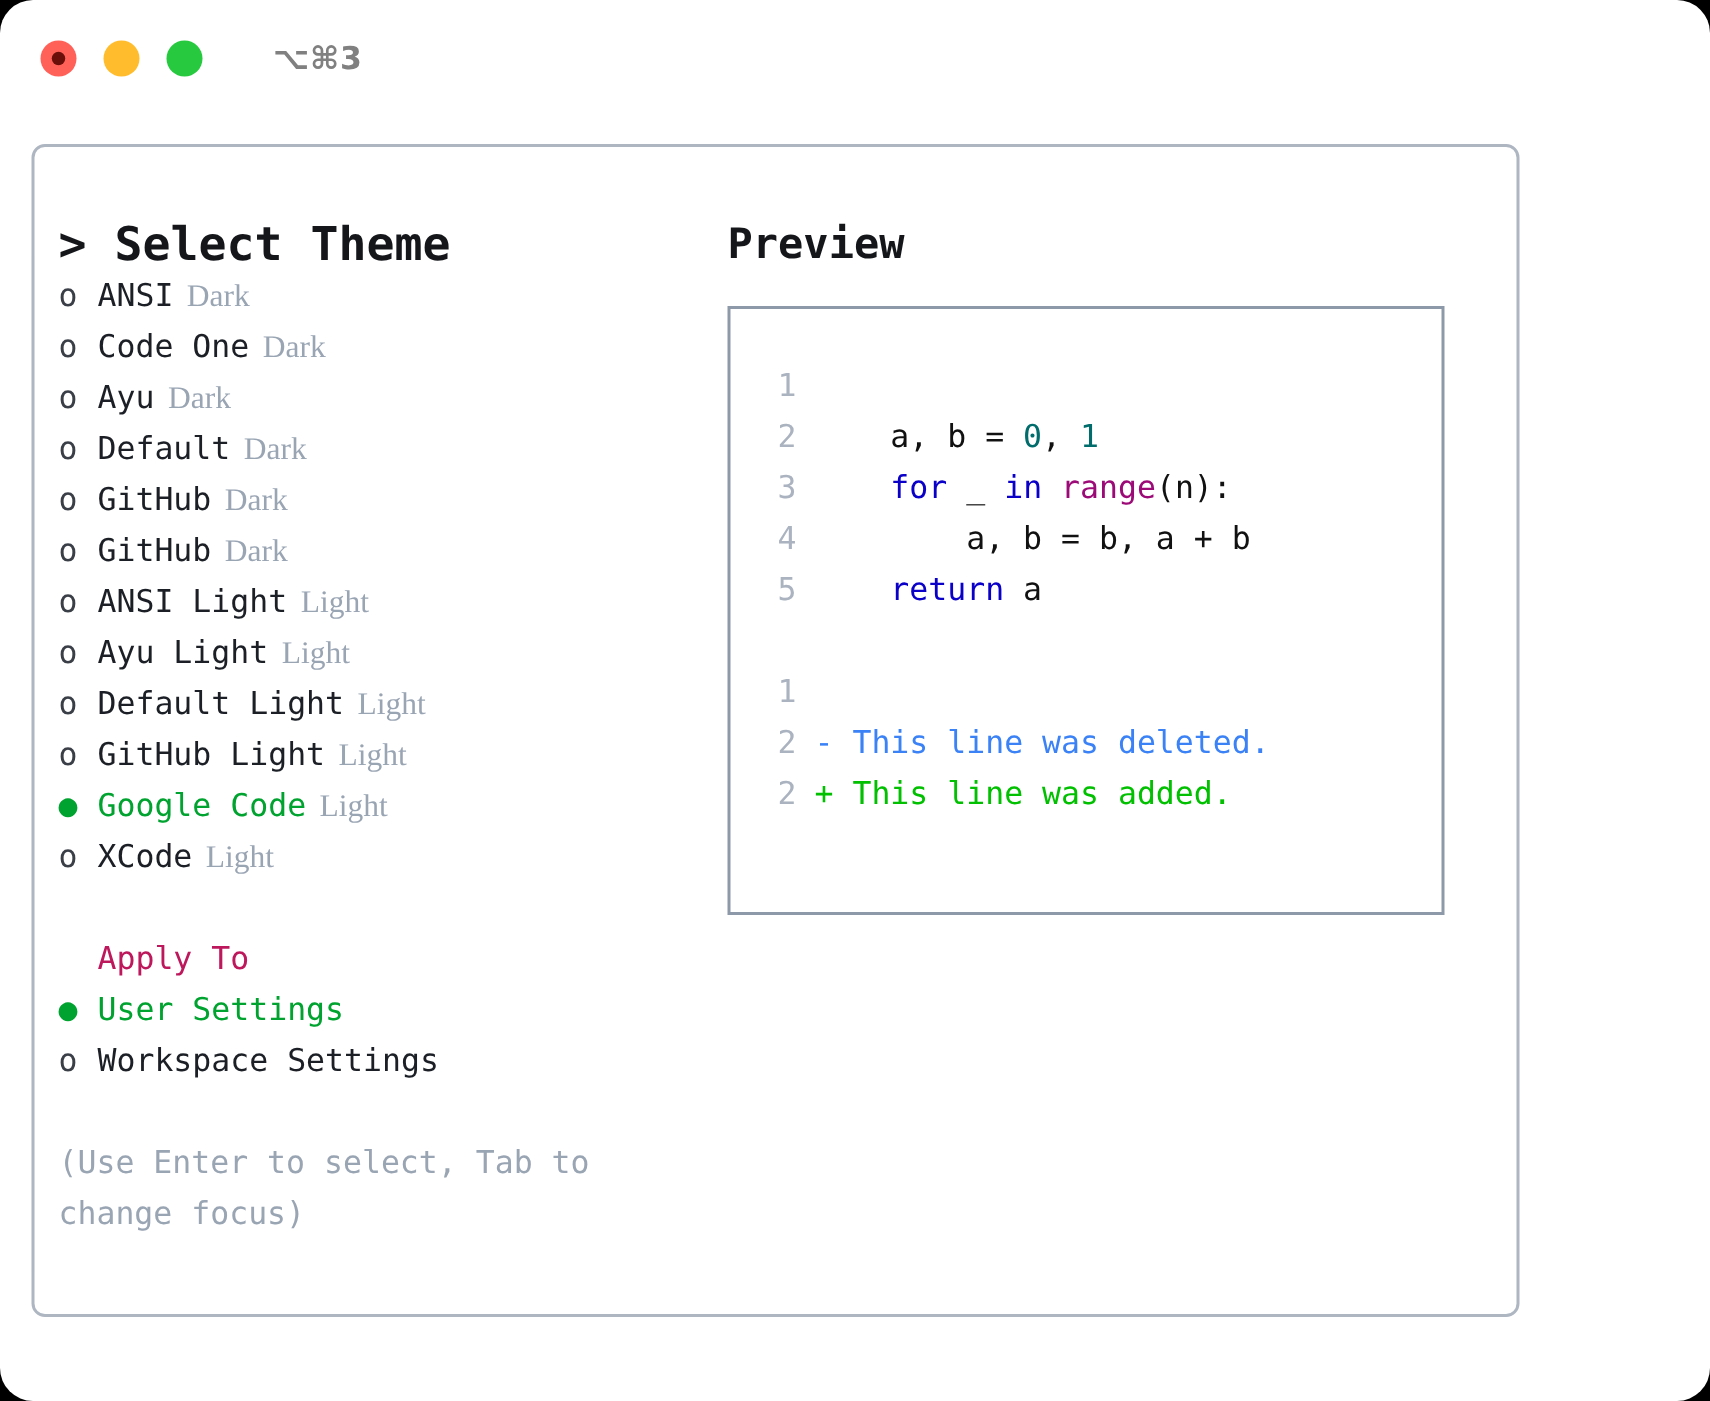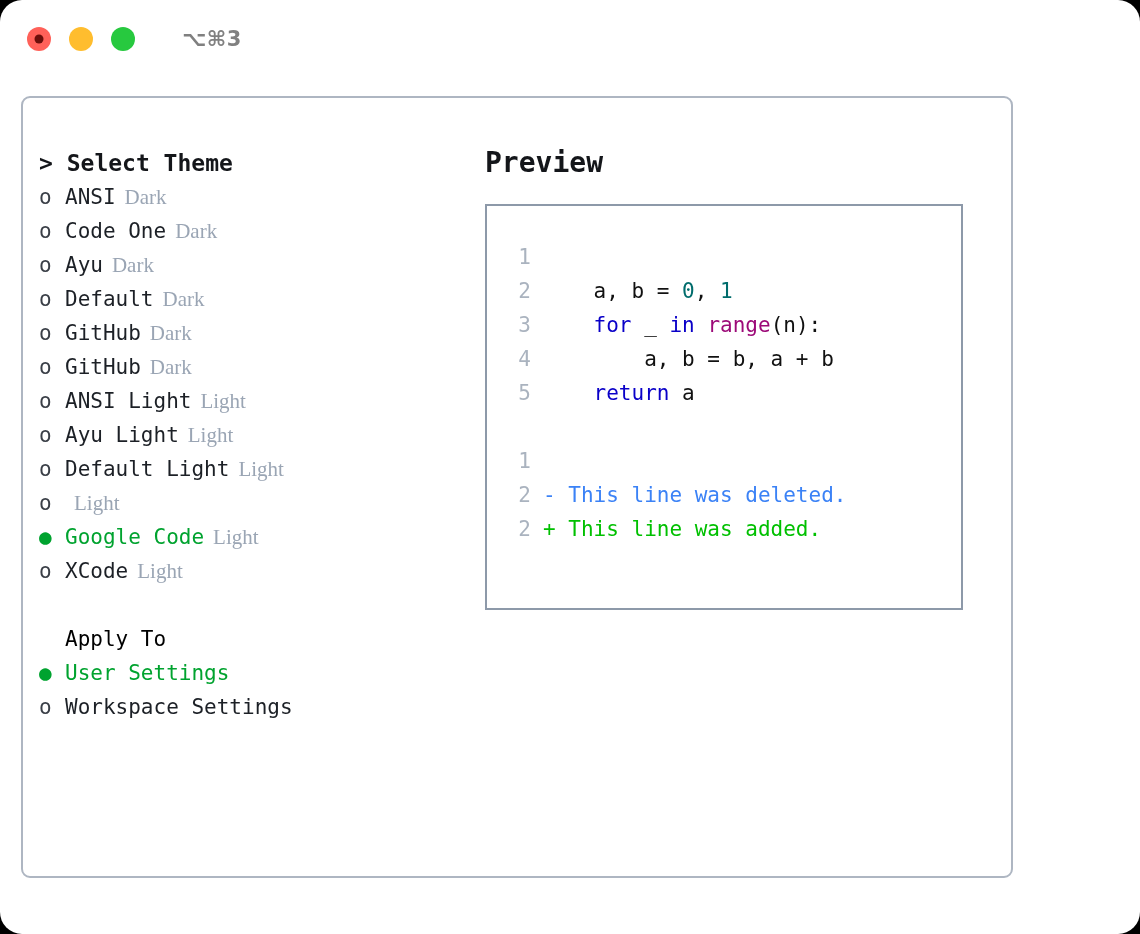--- a/index.html
+++ b/index.html
@@ -87,21 +87,21 @@
   }
 
   
   .left-col {
     width: 462px;
     padding: 48px 0 0 16px;
     flex-shrink: 0;
   }
 
   .section-title {
-    font-size: 23px;
+    font-size: 31px;
     font-weight: bold;
     color: #14161a;
     line-height: 34px;
     white-space: pre;
   }
 
   .theme-list, .apply-list { margin: 0; }
 
   .opt-row {
     display: flex;
@@ -124,21 +124,21 @@
   .opt-label.sel { color: #00a32f; }
 
   .badge {
     color: #9aa5b4;
     margin-left: 9px;
     font-family: Liberation Serif, serif;
   }
 
   .apply-head {
     font-size: 21px;
-    color: #000000;
+    color: #be185d;
     line-height: 34px;
     margin-left: 26px;
     white-space: pre;
     margin-top: 34px;
   }
 
   .hint {
     margin-top: 34px;
     font-size: 21px;
     color: #9aa5b4;
@@ -219,31 +219,32 @@
         <div class="theme-list" id="theme-list">
             <div class="opt-row"><span class="marker">o</span><span class="opt-label">ANSI</span><span class="badge">Dark</span></div>
             <div class="opt-row"><span class="marker">o</span><span class="opt-label">Code One</span><span class="badge">Dark</span></div>
             <div class="opt-row"><span class="marker">o</span><span class="opt-label">Ayu</span><span class="badge">Dark</span></div>
             <div class="opt-row"><span class="marker">o</span><span class="opt-label">Default</span><span class="badge">Dark</span></div>
             <div class="opt-row"><span class="marker">o</span><span class="opt-label">GitHub</span><span class="badge">Dark</span></div>
             <div class="opt-row"><span class="marker">o</span><span class="opt-label">GitHub</span><span class="badge">Dark</span></div>
             <div class="opt-row"><span class="marker">o</span><span class="opt-label">ANSI Light</span><span class="badge">Light</span></div>
             <div class="opt-row"><span class="marker">o</span><span class="opt-label">Ayu Light</span><span class="badge">Light</span></div>
             <div class="opt-row"><span class="marker">o</span><span class="opt-label">Default Light</span><span class="badge">Light</span></div>
-            <div class="opt-row"><span class="marker">o</span><span class="badge">Light</span></div>
+            <div class="opt-row"><span class="marker">o</span><span class="opt-label">GitHub Light</span><span class="badge">Light</span></div>
             <div class="opt-row"><span class="marker sel">●</span><span class="opt-label sel">Google Code</span><span class="badge">Light</span></div>
             <div class="opt-row"><span class="marker">o</span><span class="opt-label">XCode</span><span class="badge">Light</span></div>
           </div>
 
         <div class="apply-head">Apply To</div>
         <div class="apply-list" id="apply-list">
             <div class="opt-row"><span class="marker sel">●</span><span class="opt-label sel">User Settings</span></div>
             <div class="opt-row"><span class="marker">o</span><span class="opt-label">Workspace Settings</span></div>
           </div>
 
+        <div class="hint">(Use Enter to select, Tab to change focus)</div>
       </div>
 
       <div class="right-col">
         <div class="preview-title">Preview</div>
         <div class="preview-box">
           <div id="code-block">
               <div class="code-line"><span class="ln">1</span></div>
               <div class="code-line"><span class="ln">2</span><span class="code-text"><span class="tok-pl">    a, b = </span><span class="tok-num">0</span><span class="tok-pl">, </span><span class="tok-num">1</span></span></div>
               <div class="code-line"><span class="ln">3</span><span class="code-text"><span class="tok-pl">    </span><span class="tok-kw">for</span><span class="tok-pl"> _ </span><span class="tok-kw">in</span><span class="tok-pl"> </span><span class="tok-fn">range</span><span class="tok-pl">(n):</span></span></div>
               <div class="code-line"><span class="ln">4</span><span class="code-text"><span class="tok-pl">        a, b = b, a + b</span></span></div>

